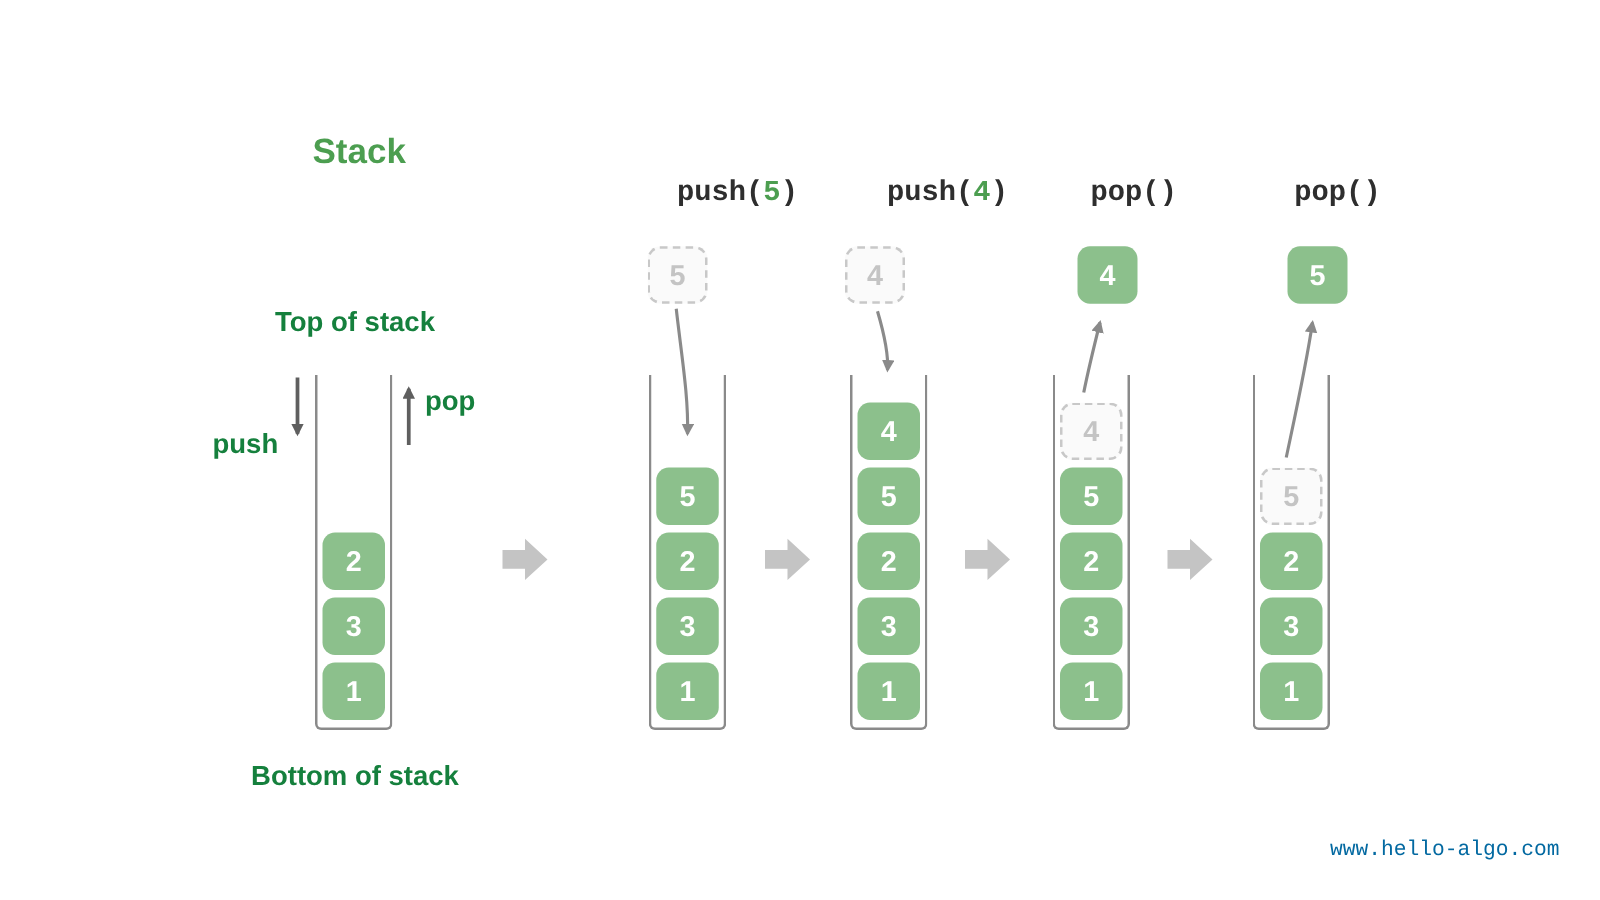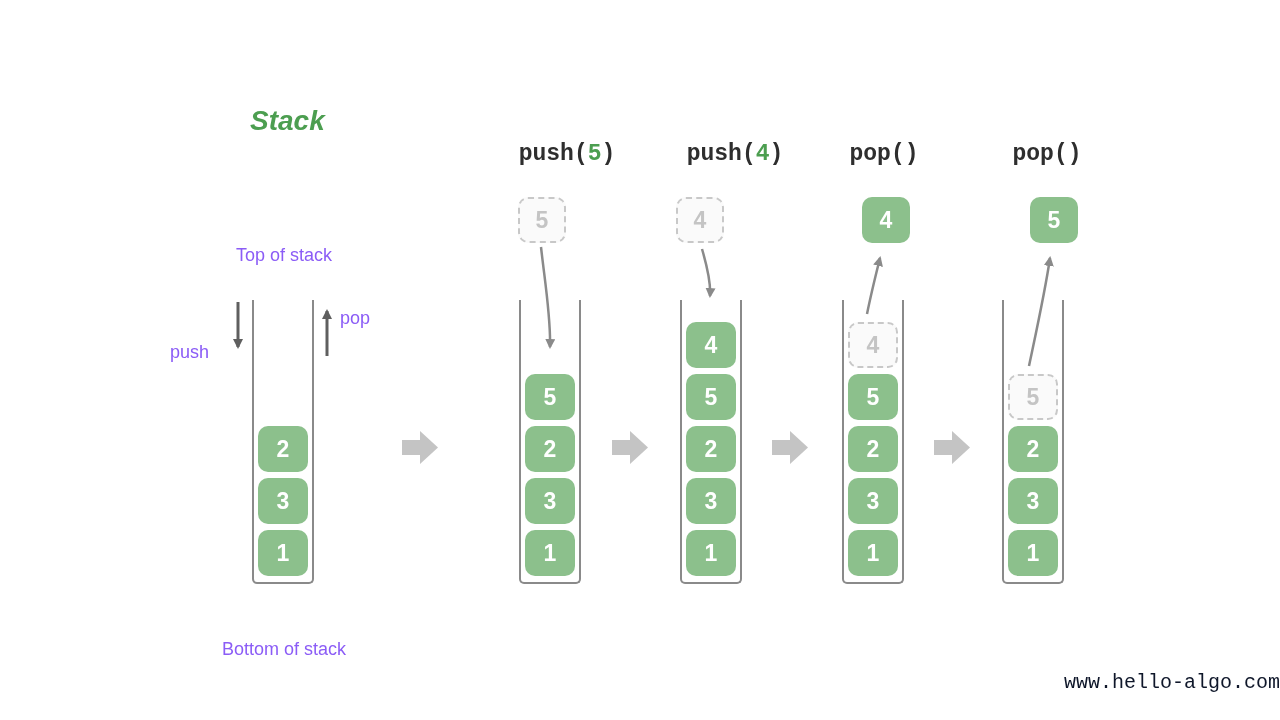--- a/index.html
+++ b/index.html
@@ -6,33 +6,33 @@
   body {
     width:1280px; height:720px; position:relative; overflow:hidden;
     background:#ffffff;
     font-family:"Liberation Sans", sans-serif;
   }
   .abs { position:absolute; }
 
   
   .title {
     position:absolute; left:250px; top:105px;
-    font-size:28px; font-weight:bold; color:#4C9E50;font-style:italic;
+    font-size:28px; font-weight:bold; color:#4C9E50;
   }
   .side-label {
-    position:absolute; font-size:18px; font-weight:normal; color:#8b5cf6;
+    position:absolute; font-size:22px; font-weight:bold; color:#15803d;
     white-space:nowrap;
   }
   .centered { transform:translateX(-50%); }
 
   
   .op-label {
     position:absolute; top:141px; transform:translateX(-50%);
     font-family:"Liberation Mono", monospace;
-    font-size:23px; font-weight:bold; color:#2E2E2E; white-space:nowrap;
+    font-size:23px; font-weight:bold; color:#2E2E2E; white-space:nowrap;margin-left:23px;
   }
   .op-label .arg { color:#4C9E50; }
 
   
   .container {
     position:absolute; top:300px; width:62px; height:284px;
     box-sizing:border-box; background:#ffffff;
     border:2px solid #8A8A8A; border-top:none;
     border-radius:0 0 5px 5px;
     display:flex; flex-direction:column; justify-content:flex-end;
@@ -59,21 +59,21 @@
     font-size:23px; font-weight:bold;
   }
   .float-box.ghost { background:#FAFAFA; border:2px dashed #C8C8C8; color:#C4C4C4; }
   .float-box.solid { background:#8CC08C; color:#ffffff; }
 
   .overlay { position:absolute; left:0; top:0; z-index:5; pointer-events:none; }
 
   .watermark {
     position:absolute; top:671px; left:1064px;
     font-family:"Liberation Mono", monospace;
-    font-size:20px; color:#0f172a; white-space:nowrap;
+    font-size:17px; color:#0369a1; white-space:nowrap;
   }
 </style>
 </head>
 <body>
 
 <div class="abs" style="inset:0;">
 
   <svg class="overlay" width="1280" height="720" viewBox="0 0 1280 720">
     <defs>
       <marker id="ah-dark" markerUnits="userSpaceOnUse" markerWidth="14" markerHeight="14" refX="8" refY="5" orient="auto">
@@ -93,21 +93,21 @@
     <path d="M1029,366 C1037,328 1045,292 1050,258" fill="none" stroke="#8A8A8A" stroke-width="2.5" marker-end="url(#ah-gray)"></path>
 
     <polygon points="402,440 420,440 420,431 438,447.5 420,464 420,455 402,455" fill="#C4C4C4"></polygon>
     <polygon points="612,440 630,440 630,431 648,447.5 630,464 630,455 612,455" fill="#C4C4C4"></polygon>
     <polygon points="772,440 790,440 790,431 808,447.5 790,464 790,455 772,455" fill="#C4C4C4"></polygon>
     <polygon points="934,440 952,440 952,431 970,447.5 952,464 952,455 934,455" fill="#C4C4C4"></polygon>
   </svg>
 
   <div class="title">Stack</div>
   <div class="side-label centered" style="left:284px; top:245px;">Top of stack</div>
-  <div class="side-label centered" style="left:284px; top:639px;text-align:center;">Bottom of stack</div>
+  <div class="side-label centered" style="left:284px; top:608px;text-align:center;">Bottom of stack</div>
   <div class="side-label" style="left:170px; top:320px;margin-top:22px;">push</div>
   <div class="side-label" style="left:340px; top:308px;">pop</div>
 
   <div class="op-label" style="left:567px;">
     <span>push(</span><span class="arg">5</span><span>)</span>
   </div>
   <div class="op-label" style="left:735px;">
     <span>push(</span><span class="arg">4</span><span>)</span>
   </div>
   <div class="op-label" style="left:884px;">

